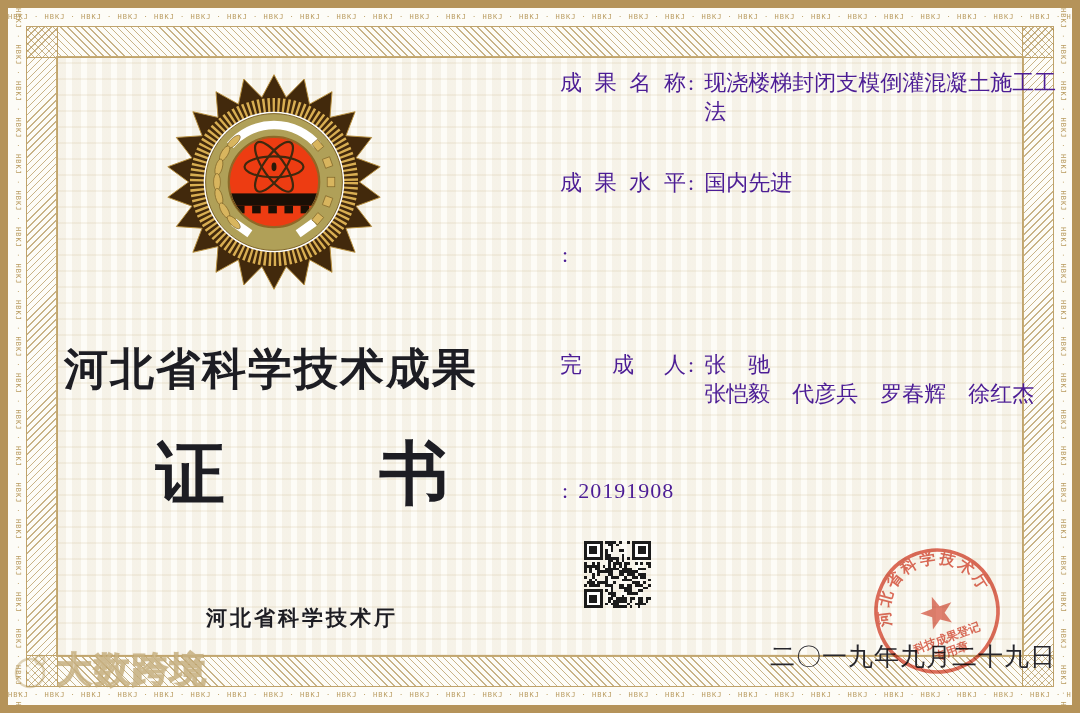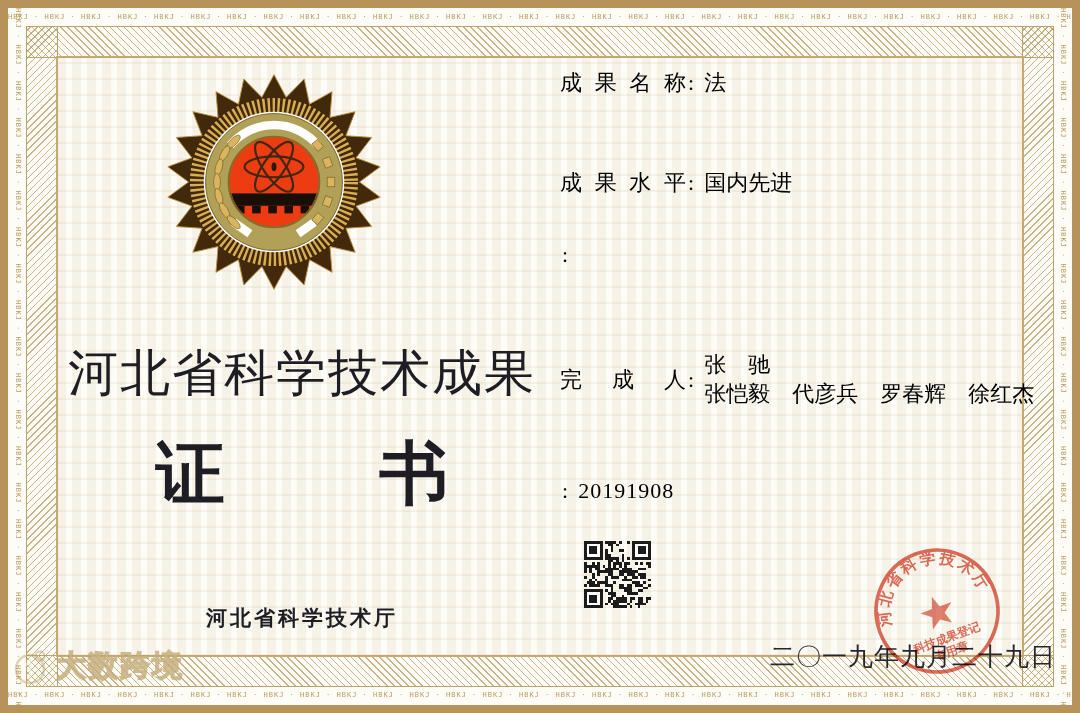--- a/index.html
+++ b/index.html
@@ -22,41 +22,41 @@
      background:repeating-linear-gradient(-45deg,rgba(172,140,76,.65) 0 1px,rgba(0,0,0,0) 1px 5px);
      border-left:1px solid #c0a36b;border-right:1px solid #c0a36b;}
   .hatch.top{top:26px;} .hatch.bot{bottom:26px;}
   .hatch.lft{left:26px;} .hatch.rgt{right:26px;}
   .inner-frame{position:absolute;left:56px;top:56px;right:56px;bottom:56px;
      border:1px solid #c6ab74;background:
        repeating-linear-gradient(90deg,rgba(198,176,130,.13) 0 9px,rgba(0,0,0,0) 9px 15px),
        repeating-linear-gradient(0deg,rgba(198,176,130,.14) 0 2px,rgba(0,0,0,0) 2px 16px);}
   
   .emblem{position:absolute;left:160px;top:68px;width:228px;height:228px;}
-  .main-title{position:absolute;left:64px;top:340px;width:476px;text-align:center;
-     font-size:50px;font-weight:normal;letter-spacing:2px;color:#1d1d23;}
+  .main-title{position:absolute;left:64px;top:340px;width:476px;
+     font-size:44px;font-weight:bold;letter-spacing:2px;color:#1d1d23;}
   .cert-type{position:absolute;left:64px;top:428px;width:476px;text-align:center;
      font-size:69px;font-weight:bold;letter-spacing:.62em;padding-left:.62em;box-sizing:border-box;color:#1d1d23;}
   .issuer{position:absolute;left:64px;top:604px;width:476px;text-align:center;
      font-size:21px;font-weight:bold;letter-spacing:3px;color:#1d1d23;}
   
-  .field{position:absolute;left:560px;display:flex;font-size:22px;line-height:29px;color:#000000;align-items:center;}
+  .field{position:absolute;left:560px;display:flex;font-size:22px;line-height:29px;color:#4c1d95;}
   .flabel{width:126px;flex:0 0 126px;text-align:justify;text-align-last:justify;font-weight:500;}
   .fcolon{margin:0 10px 0 2px;}
   .fvalue div{white-space:nowrap;}
   .f1{top:68px;} .f2{top:168px;} .f3{top:240px;} .f4{top:350px;} .f5{top:476px;}
   .f5 .fvalue{letter-spacing:1px;}
   
   .qr{position:absolute;left:584px;top:541px;width:67px;height:67px;}
   .date{position:absolute;left:770px;top:640px;font-size:25px;letter-spacing:1px;color:#26262c;white-space:nowrap;}
   .seal{position:absolute;left:866px;top:540px;width:142px;height:142px;
         transform:rotate(-20deg);mix-blend-mode:multiply;opacity:.92;}
   
   .wmark{position:absolute;left:10px;top:646px;display:flex;align-items:center;gap:6px;z-index:5;}
-  .wmark-text{font-family:Liberation Serif, serif;font-size:30px;font-weight:bold;
+  .wmark-text{font-family:Liberation Serif, serif;font-size:36px;font-weight:bold;
      color:rgba(250,246,236,.55);-webkit-text-stroke:1.3px rgba(184,156,98,.65);
      text-shadow:0 0 2px rgba(184,156,98,.25);letter-spacing:2px;}
   .wmark-icon{opacity:.6;}
 </style>
 </head>
 <body>
 
 <div class="page">
 
   <div class="paper"></div>
@@ -115,20 +115,21 @@
   </svg>
 
   <div class="main-title">河北省科学技术成果</div>
   <div class="cert-type">证　书</div>
   <div class="issuer">河北省科学技术厅</div>
 
   <div class="field f1">
     <span class="flabel">成果名称</span>
     <span class="fcolon">:</span>
     <div class="fvalue">
+      <div>现浇楼梯封闭支模倒灌混凝土施工工</div>
       <div>法</div>
     </div>
   </div>
   <div class="field f2">
     <span class="flabel">成果水平</span>
     <span class="fcolon">:</span>
     <div class="fvalue">
       <div>国内先进</div>
     </div>
   </div>

